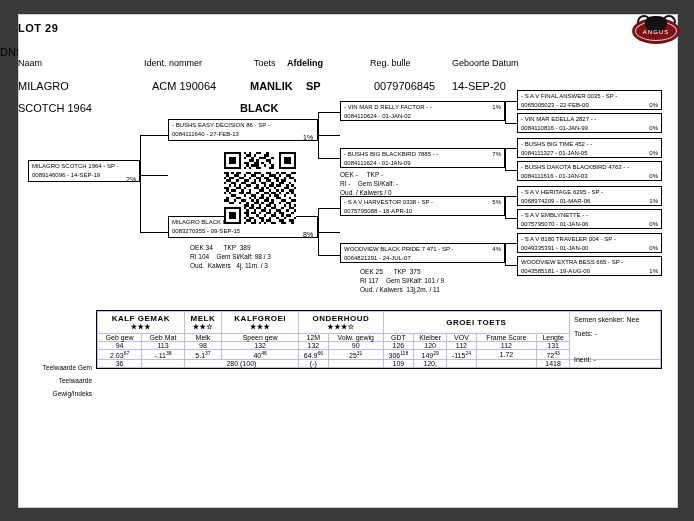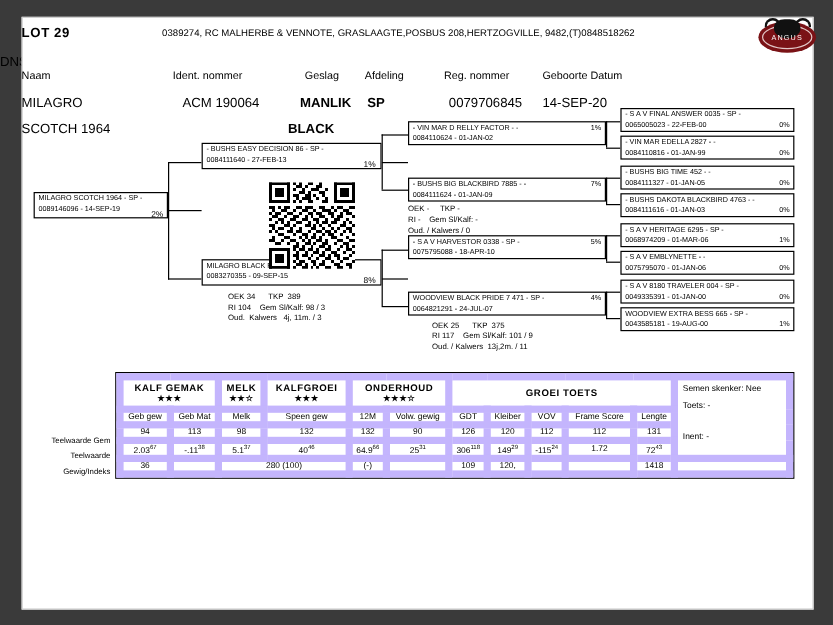--- a/index.html
+++ b/index.html
@@ -15,21 +15,21 @@
   .logo .head{position:absolute;left:13px;top:2px;width:22px;height:16px;background:#111;border-radius:40% 40% 50% 50%;}
   .logo .horn1,.logo .horn2{position:absolute;top:1px;width:10px;height:6px;border:2px solid #111;border-bottom:none;border-radius:8px 8px 0 0;}
   .logo .horn1{left:5px;} .logo .horn2{left:30px;}
 
   .hdrlabel{position:absolute;font-size:9px;}
   .hdrval{position:absolute;font-size:11px;}
 
   .lbl-naam{left:18px;top:58px;}
   .lbl-ident{left:144px;top:58px;}
   .lbl-geslag{left:254px;top:58px;}
-  .lbl-afdeling{left:304px;top:58px;}
+  .lbl-afdeling{left:287px;top:58px;font-weight:bold;}
   .lbl-reg{left:370px;top:58px;}
   .lbl-geb{left:452px;top:58px;text-align:right;}
 
   .v-naam{left:18px;top:80px;}
   .v-ident{left:152px;top:80px;}
   .v-geslag{left:250px;top:80px;font-weight:bold;}
   .v-afd{left:306px;top:80px;font-weight:bold;}
   .v-reg{left:374px;top:80px;}
   .v-geb{left:452px;top:80px;}
 
@@ -41,54 +41,53 @@
   .node .n1{position:absolute;left:3px;top:2px;font-size:6px;white-space:nowrap;}
   .node .n2{position:absolute;left:3px;top:11px;font-size:6px;white-space:nowrap;}
   .pct{position:absolute;font-size:7px;}
   .pctR{position:absolute;font-size:6px;right:3px;top:2px;}
   .stats{position:absolute;font-size:6.5px;line-height:9px;}
 
   .qr{position:absolute;left:224px;top:152px;width:72px;height:72px;}
 
   .tbl{position:absolute;left:96px;top:310px;width:566px;border:1px solid #000;box-sizing:border-box;}
   table{border-collapse:collapse;font-size:7px;width:100%;}
-  td,th{border:6px solid #c4b5fd;padding:0;text-align:center;vertical-align:middle;font-weight:normal;}
+  td,th{border:1px solid #c4b5fd;padding:0;text-align:center;vertical-align:middle;font-weight:normal;}
   .grp{font-size:8px;font-weight:bold;letter-spacing:.5px;padding:2px 0;}
   .stars{font-size:7px;color:#000;}
   .rowlbl{position:absolute;font-size:6.5px;text-align:right;width:84px;left:8px;}
   .sub{font-size:5px;vertical-align:super;}
   .remarkbox{position:absolute;left:96px;top:396px;width:566px;height:60px;border:1px solid #000;box-sizing:border-box;}
   .remark-t{position:absolute;left:5px;top:3px;font-size:7px;font-weight:bold;}
   .remark-b{position:absolute;left:5px;top:14px;width:550px;font-size:7.5px;line-height:11px;}
   .sidecell{position:absolute;font-size:7px;}
   .vline{position:absolute;background:#000;width:1px;}
   .hline{position:absolute;background:#000;height:1px;}
 </style>
 </head>
 <body>
 
 <div class="page">
   <div class="sheet"></div>
 
   <div class="lot-title">LOT 29</div>
-  <div class="addr">0389274,  RC MALHERBE &amp; VENNOTE, GRASLAAGTE,POSBUS 208,HERTZOGVILLE, 9482,(T)0848518262</div>
 
   <div class="logo">
     <div class="oval"></div>
     <div class="horn1"></div>
       <div class="horn2"></div>
     <div class="head"></div>
     <div class="txt">ANGUS</div>
   </div>
 
   <div class="hdrlabel lbl-naam">Naam</div>
   <div class="hdrlabel lbl-ident">Ident. nommer</div>
-  <div class="hdrlabel lbl-geslag">Geslag</div>
+  <div class="hdrlabel lbl-geslag">Toets</div>
   <div class="hdrlabel lbl-afdeling">Afdeling</div>
-  <div class="hdrlabel lbl-reg">Reg. nommer</div>
+  <div class="hdrlabel lbl-reg">Reg. bulle</div>
   <div class="hdrlabel lbl-geb">Geboorte Datum</div>
 
   <div class="hdrval v-naam">MILAGRO</div>
   <div class="hdrval v-ident">ACM 190064</div>
   <div class="hdrval v-geslag">MANLIK</div>
   <div class="hdrval v-afd">SP</div>
   <div class="hdrval v-reg">0079706845</div>
   <div class="hdrval v-geb">14-SEP-20</div>
   <div class="hdrval v-naam2">SCOTCH 1964</div>
   <div class="hdrval v-kleur">BLACK</div>

